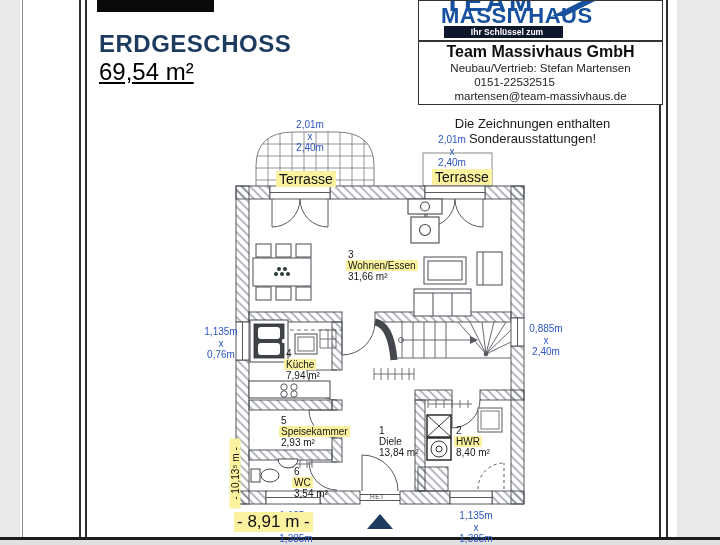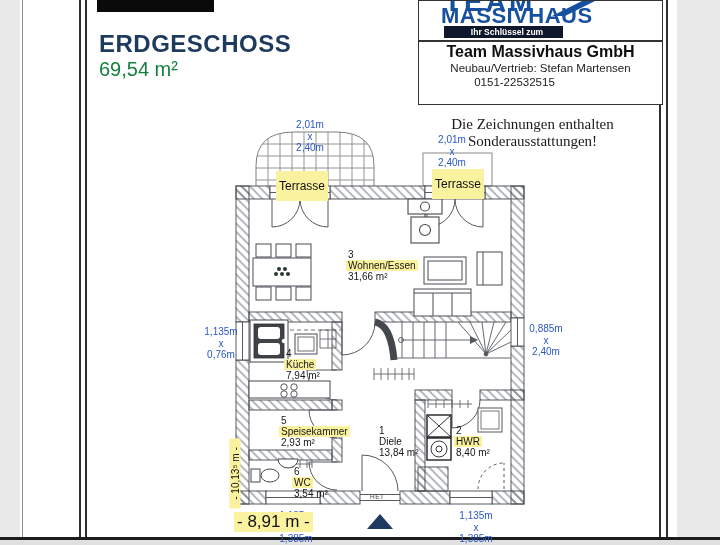--- a/index.html
+++ b/index.html
@@ -9,38 +9,38 @@
   
   .gray-left{left:0;top:0;width:20px;height:538px;background:#e9e9e9;}
   .gray-right{left:677px;top:0;width:43px;height:538px;background:#e9e9e9;}
   .scanline{top:0;height:538px;width:1px;background:#8a8a8a;}
   .frameline{top:0;height:538px;width:1.5px;background:#2e2e2e;}
   .bottomline{left:0;top:537px;width:720px;height:3px;background:#1c1c1c;}
   .bottomstrip{left:0;top:540px;width:720px;height:5px;background:#e0e0e0;}
   .blackbar{left:97px;top:0;width:117px;height:12px;background:#0a0a0a;}
   
   .title{left:99px;top:30px;font-size:24px;font-weight:bold;color:#1d3a5f;letter-spacing:.5px;}
-  .areatxt{left:99px;top:58px;font-size:20px;color:#15803d;}
+  .areatxt{left:99px;top:58px;font-size:24px;color:#000000;text-decoration:underline;}
   
   .hbox{left:418px;top:0;width:245px;height:105px;border:1.5px solid #333;background:#fff;overflow:hidden;box-sizing:border-box;text-decoration:underline;}
   .lg-team{left:25px;top:-14px;font-size:28px;line-height:30px;font-weight:bold;color:#17509e;letter-spacing:3px;}
   .lg-swoosh{left:133px;top:0;}
   .lg-mass{left:22px;top:7px;font-size:22px;line-height:16px;font-weight:bold;color:#17509e;letter-spacing:.5px;}
   .lg-banner{left:25px;top:25px;width:112px;height:12px;background:#0f172a;color:#fff;font-size:8.5px;font-weight:bold;text-align:center;line-height:12px;padding-left:7px;}
   .lg-sep{left:0;top:39px;width:100%;height:1.5px;background:#333;}
   .h-company{left:0;top:42px;width:100%;text-align:center;font-size:16px;font-weight:bold;color:#0f0f0f;}
   .h-contact{left:0;top:61px;width:100%;text-align:center;font-size:11.5px;color:#222;}
   .h-phone{left:0;top:75px;width:100%;text-align:center;padding-right:52px;box-sizing:border-box;font-size:11.5px;color:#222;}
   .h-email{left:0;top:89px;width:100%;text-align:center;font-size:11.5px;color:#222;}
-  .note{left:400px;top:116px;width:265px;text-align:center;font-size:15px;color:#1a1a1a;font-family:Liberation Serif, serif;}
+  .note{left:400px;top:116px;width:265px;text-align:center;font-size:13px;color:#1a1a1a;}
   
   .dim{width:54px;text-align:center;font-size:10px;line-height:11.5px;color:#2a57c2;}
   .dim span{display:block;}
   .hl{background:#faf29e;}
-  .terr{font-size:12px;padding:8px 3px;color:#111;}
+  .terr{font-size:14px;padding:0 3px;color:#111;}
   .room{font-size:10px;line-height:11px;color:#161616;}
   .room .rnum{display:block;padding-left:2px;}
   .room .rname{display:inline-block;padding:0 2px;}
   .room .rarea{display:block;padding-left:2px;}
   .totw{font-size:17px;padding:0 3px;color:#111;}
   .toth{left:200px;top:468px;width:70px;text-align:center;font-size:10px;color:#111;transform:rotate(-90deg);}
   .het{left:370px;top:493px;font-size:6.5px;color:#444;letter-spacing:.5px;}
   svg{display:block;}
 </style>
 </head>
@@ -66,20 +66,21 @@
     <div class="abs lg-team">TEAM</div>
     <svg class="abs lg-swoosh" width="46" height="17">
       <polygon points="0,15 30,0 43,0 13,15" fill="#17509e"></polygon>
     </svg>
     <div class="abs lg-mass">MASSIVHAUS</div>
     <div class="abs lg-banner">Ihr Schlüssel zum Traumhaus</div>
     <div class="abs lg-sep"></div>
     <div class="abs h-contact">Neubau/Vertrieb: Stefan Martensen</div>
     <div class="abs h-company">Team Massivhaus GmbH</div>
     <div class="abs h-phone">0151-22532515</div>
+    <div class="abs h-email">martensen@team-massivhaus.de</div>
   </div>
 
   <div class="abs note">Die Zeichnungen enthalten Sonderausstattungen!</div>
 
   <svg class="abs" style="left:0;top:0" width="720" height="545" viewBox="0 0 720 545">
     <defs>
       <pattern id="h" width="6" height="6" patternUnits="userSpaceOnUse" patternTransform="rotate(-45)">
         <line x1="3" y1="0" x2="3" y2="6" stroke="#6b7280" stroke-width="1"></line>
       </pattern>
       <clipPath id="archclip">

